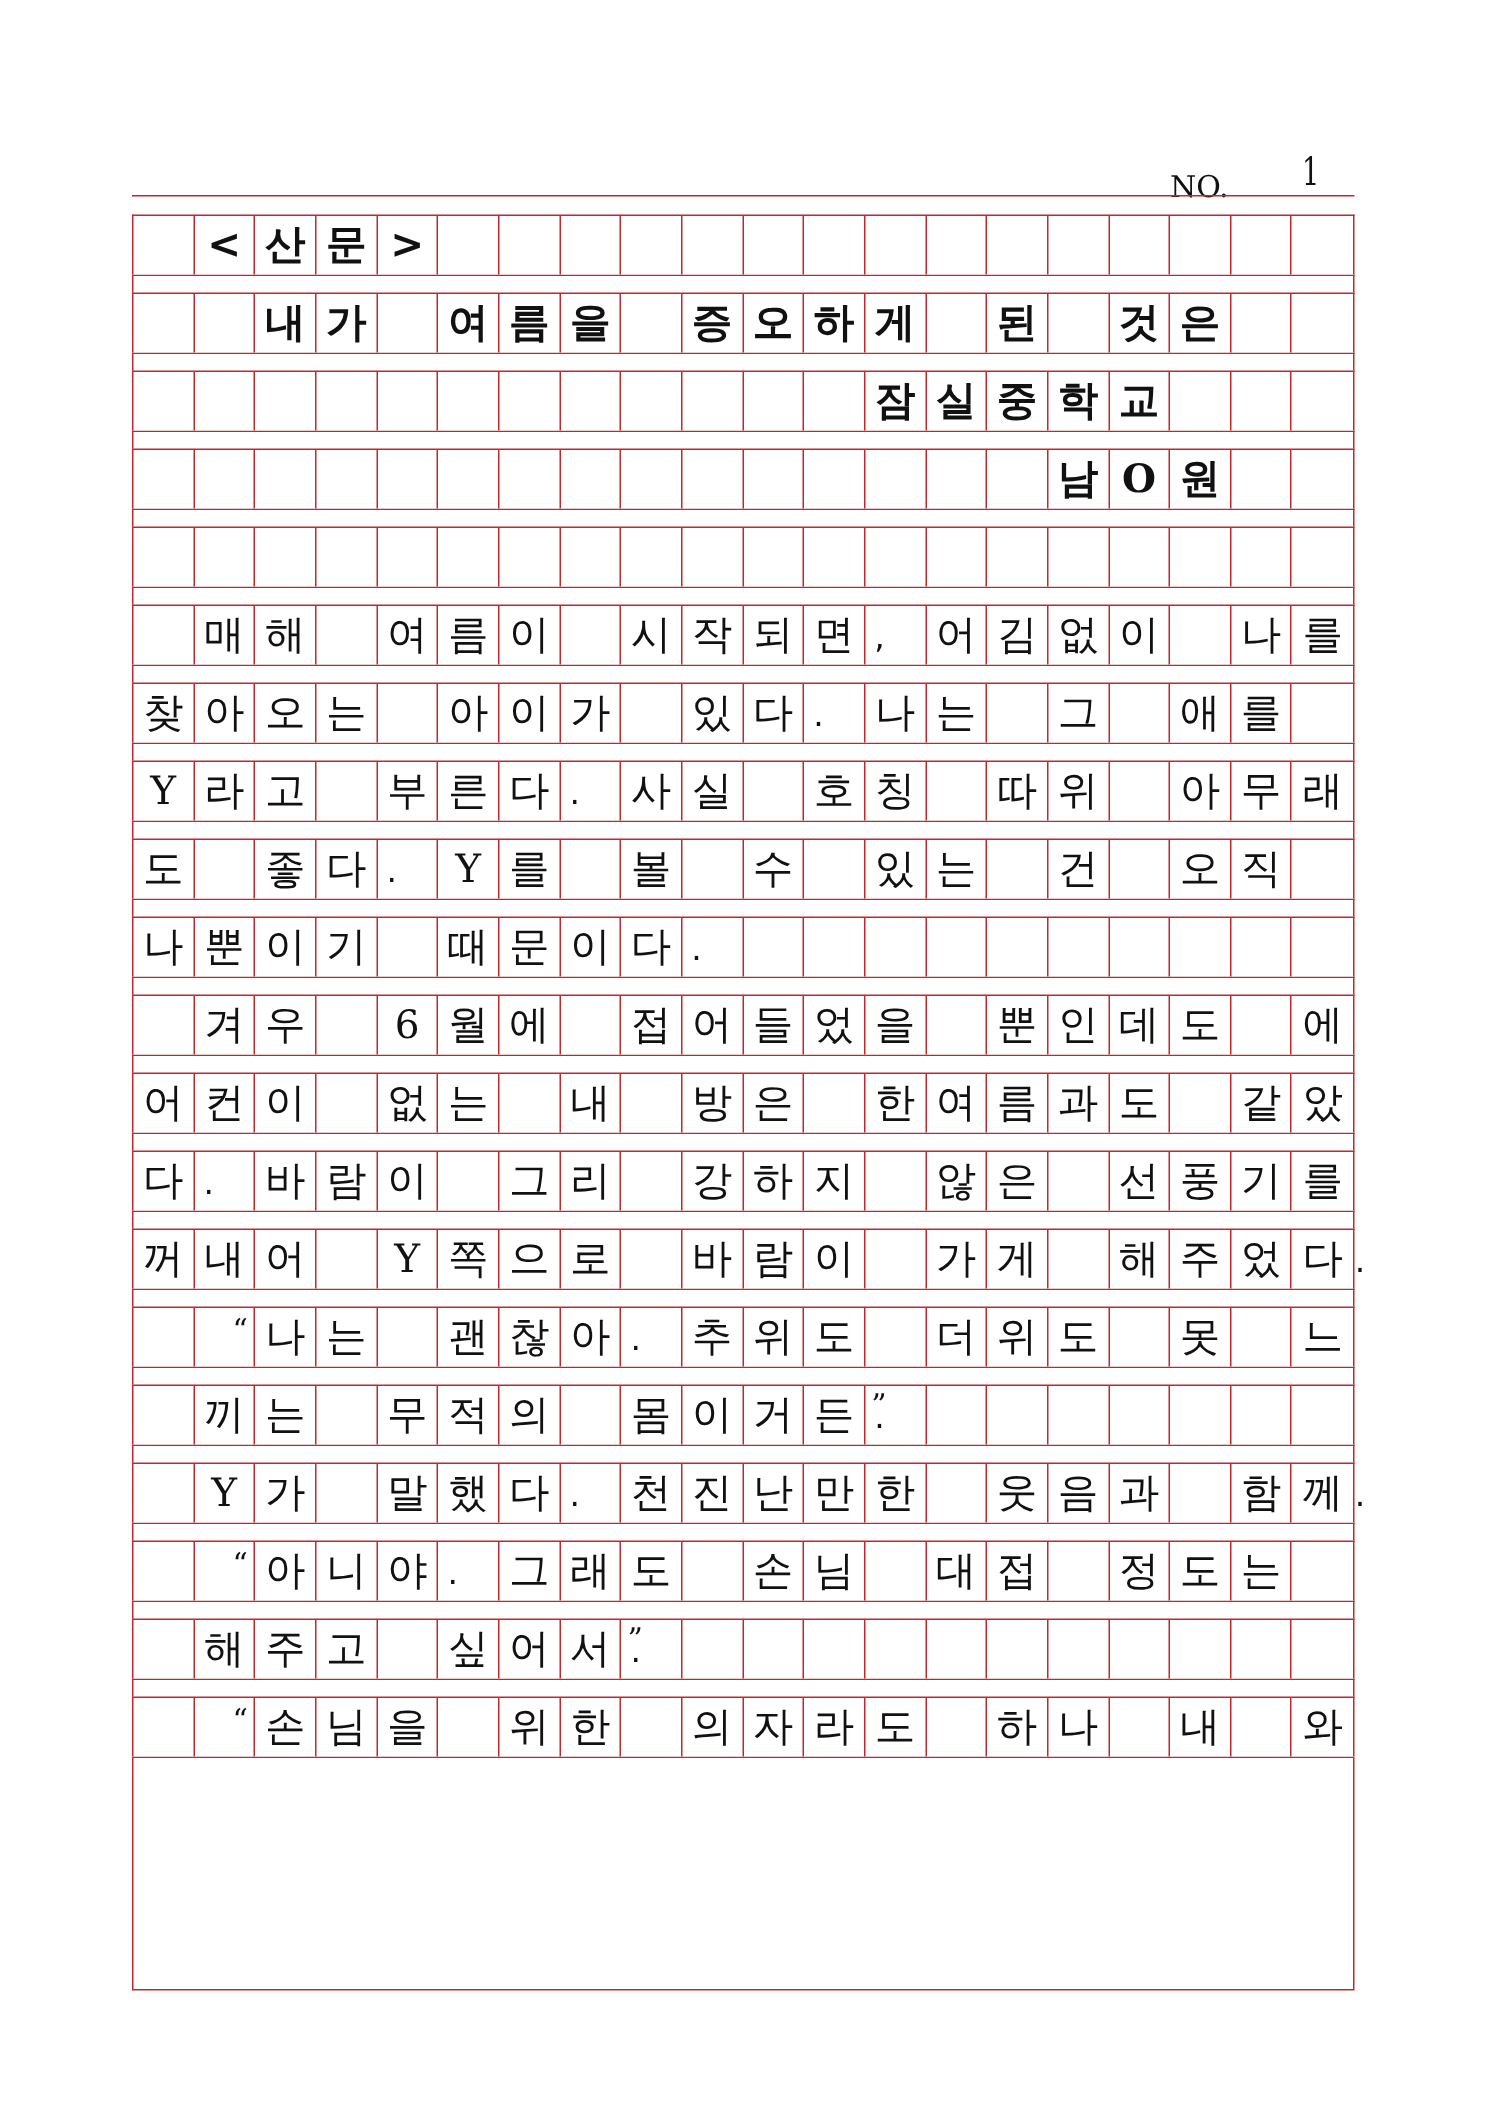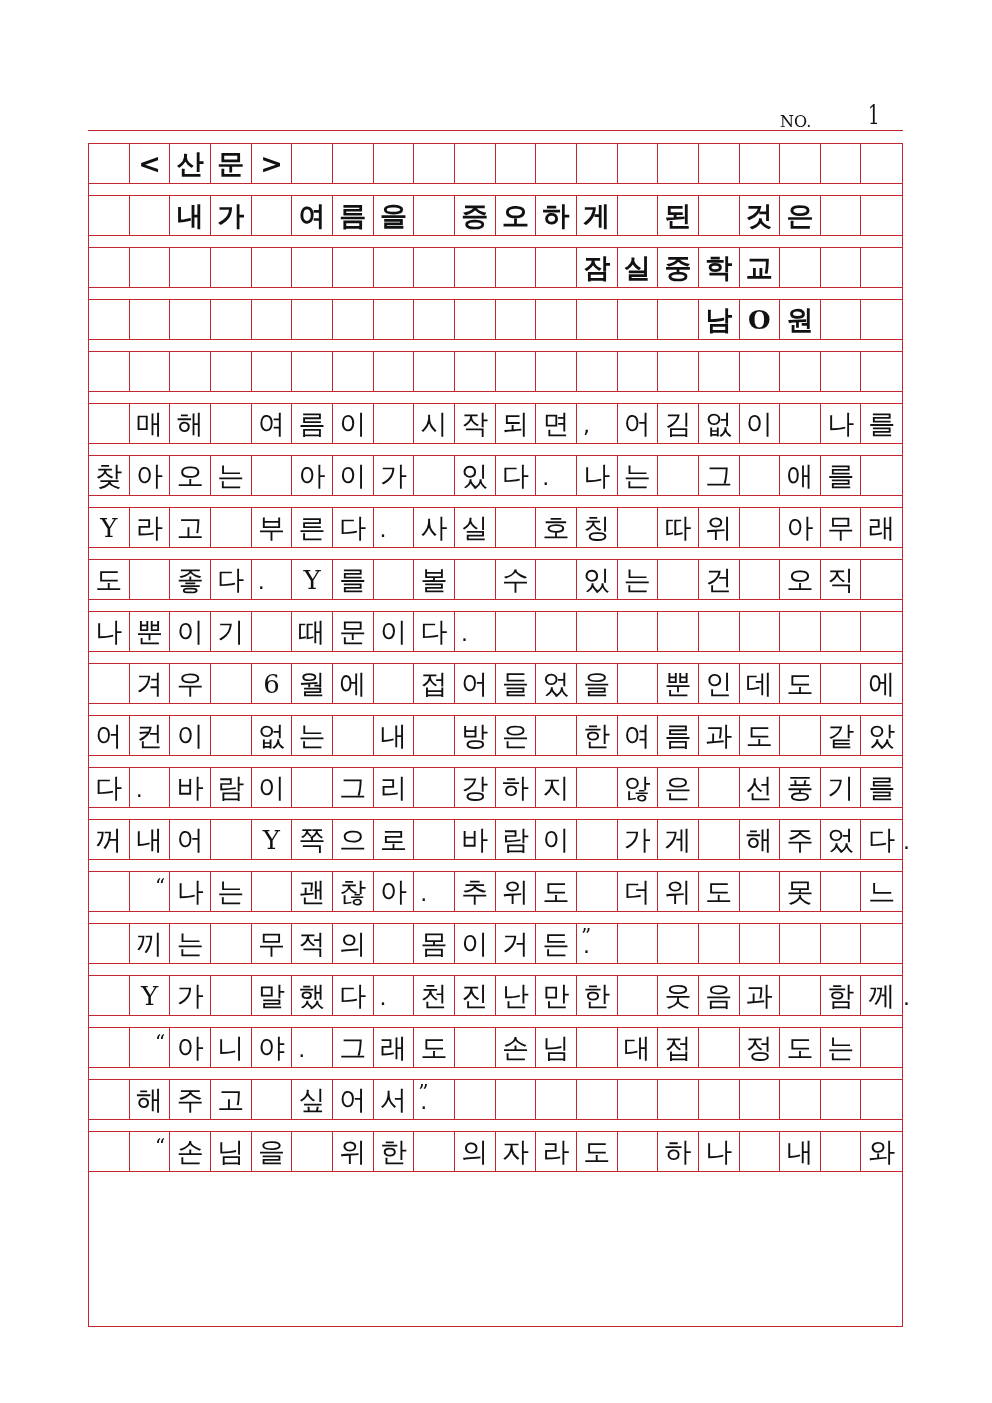--- a/index.html
+++ b/index.html
@@ -20,21 +20,21 @@
       left: 780px;
       width: 123px;
       height: 30px;
       color: #111;
     }
     .page-number .no-label {
       position: absolute;
       left: 0;
       top: 12px;
       font-family: "DejaVu Serif", serif;
-      font-size: 16px;
+      font-size: 20px;
       letter-spacing: 0;
     }
     .page-number .no-value {
       position: absolute;
       left: 88px;
       top: 0;
       font-family: "DejaVu Serif", serif;
       font-size: 26px;
       font-weight: normal;
       transform: scaleX(0.7);

